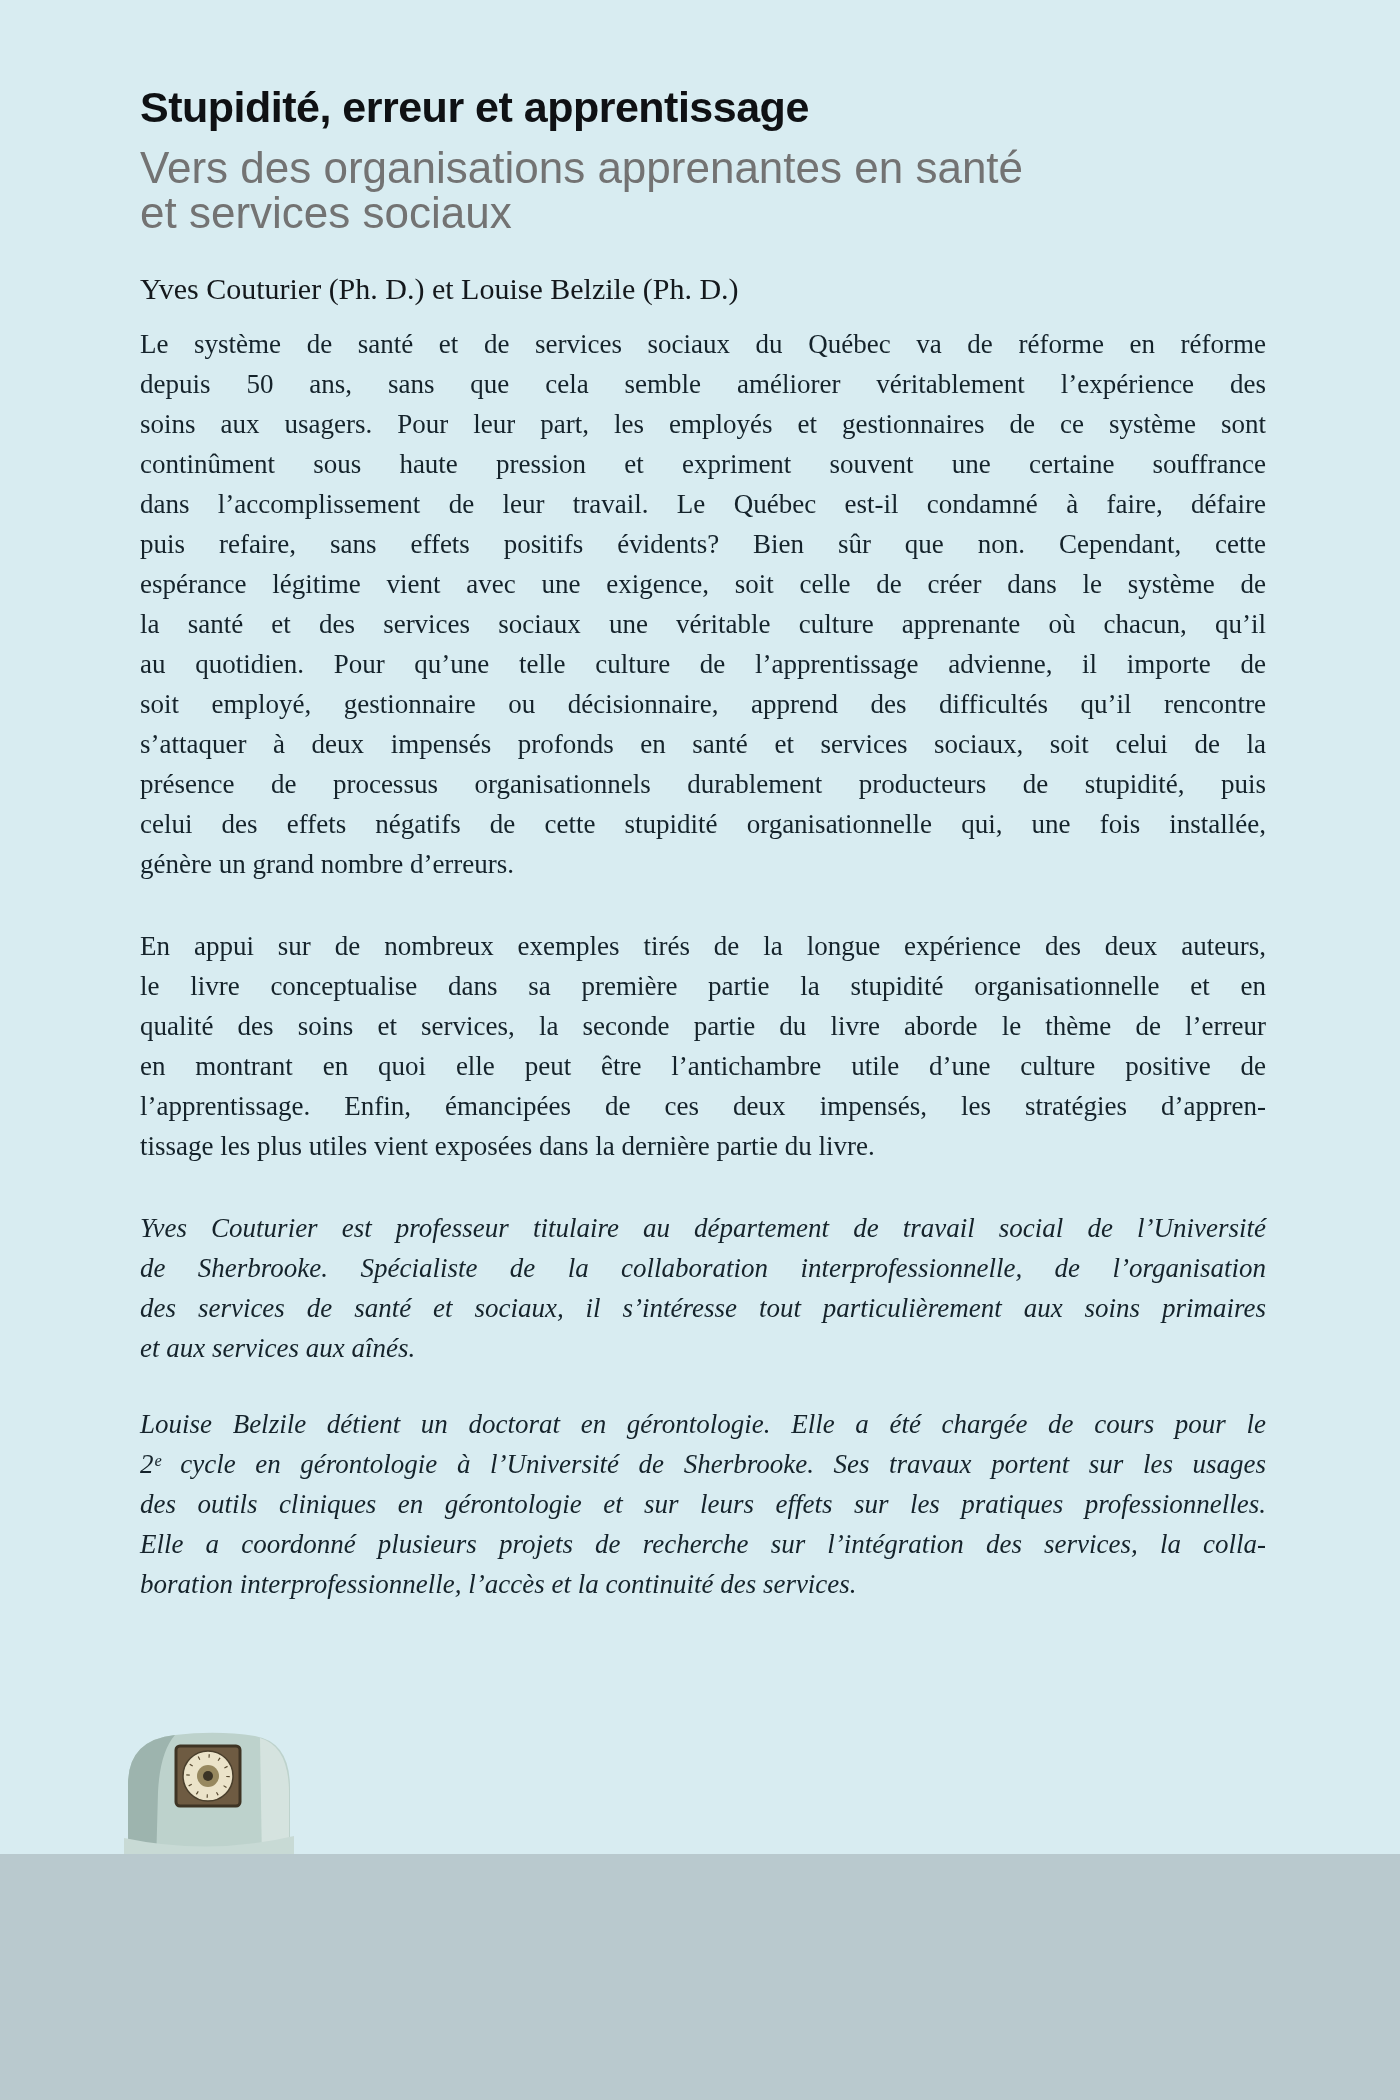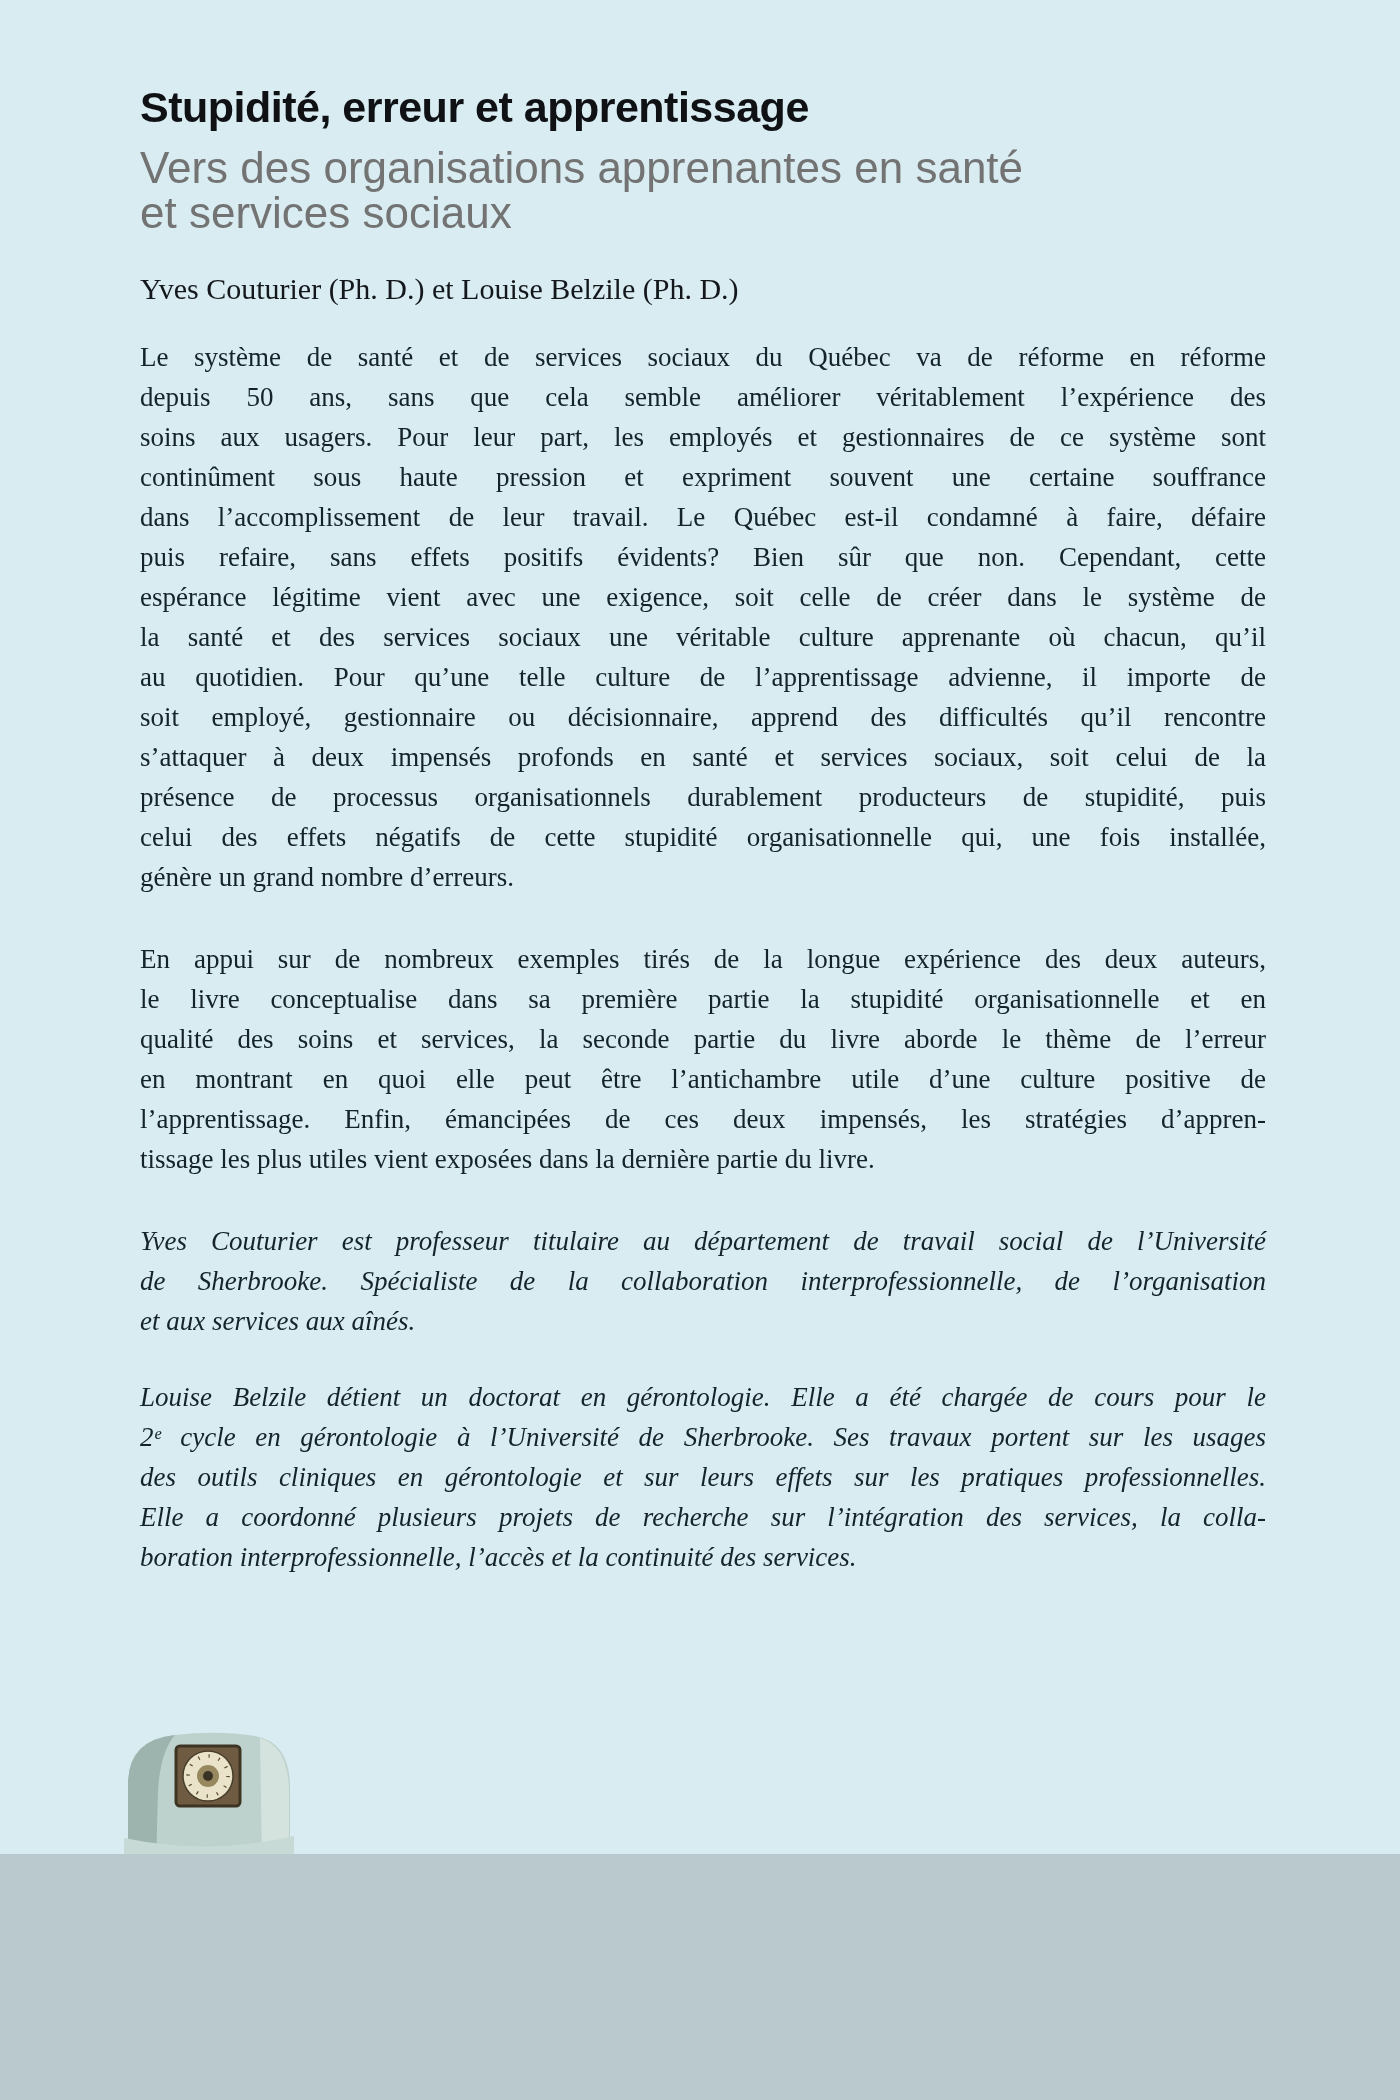--- a/index.html
+++ b/index.html
@@ -10,21 +10,21 @@
   .header{position:absolute;left:140px;top:84px;width:1126px;}
   .header h1{font-family:"Liberation Sans",sans-serif;font-weight:700;font-size:43px;
              line-height:1.1;letter-spacing:-0.5px;color:#0f1114;margin:0 0 14px 0;}
   .subtitle{font-family:"Liberation Sans",sans-serif;font-weight:400;font-size:44px;
             line-height:45px;color:#737373;}
   .subtitle .subline{display:block;}
   .authors{font-family:Liberation Serif, serif;font-weight:500;font-size:30px;
            line-height:40px;color:#14181c;margin-top:34px;}
 
   
-  #body-text{position:absolute;left:140px;top:337px;width:1126px;
+  #body-text{position:absolute;left:140px;top:324px;width:1126px;
              font-size:27px;line-height:40px;color:#15232b;}
   .para{margin:0 0 42px 0;padding:0;}
   .para.italic{font-style:italic;margin-bottom:36px;}
   .line{display:block;text-align:justify;text-align-last:justify;white-space:normal;}
   .line.last{text-align-last:auto;}
 
   
   .figure{position:absolute;left:10px;top:1690px;width:470px;height:410px;z-index:3;}
   .table-strip{position:absolute;left:115px;top:2072px;width:358px;height:28px;
                background:#17525b;z-index:5;}
@@ -70,20 +70,21 @@
         <span class="line">En appui sur de nombreux exemples tirés de la longue expérience des deux auteurs,</span>
         <span class="line">le livre conceptualise dans sa première partie la stupidité organisationnelle et en</span>
         <span class="line">qualité des soins et services, la seconde partie du livre aborde le thème de l’erreur</span>
         <span class="line">en montrant en quoi elle peut être l’antichambre utile d’une culture positive de</span>
         <span class="line">l’apprentissage. Enfin, émancipées de ces deux impensés, les stratégies d’appren-</span>
         <span class="line last">tissage les plus utiles vient exposées dans la dernière partie du livre.</span>
       </p>
       <p class="para italic">
         <span class="line">Yves Couturier est professeur titulaire au département de travail social de l’Université</span>
         <span class="line">de Sherbrooke. Spécialiste de la collaboration interprofessionnelle, de l’organisation</span>
+        <span class="line">des services de santé et sociaux, il s’intéresse tout particulièrement aux soins primaires</span>
         <span class="line last">et aux services aux aînés.</span>
       </p>
       <p class="para italic">
         <span class="line">Louise Belzile détient un doctorat en gérontologie. Elle a été chargée de cours pour le</span>
         <span class="line">2ᵉ cycle en gérontologie à l’Université de Sherbrooke. Ses travaux portent sur les usages</span>
         <span class="line">des outils cliniques en gérontologie et sur leurs effets sur les pratiques professionnelles.</span>
         <span class="line">Elle a coordonné plusieurs projets de recherche sur l’intégration des services, la colla-</span>
         <span class="line last">boration interprofessionnelle, l’accès et la continuité des services.</span>
       </p>
     </main>

